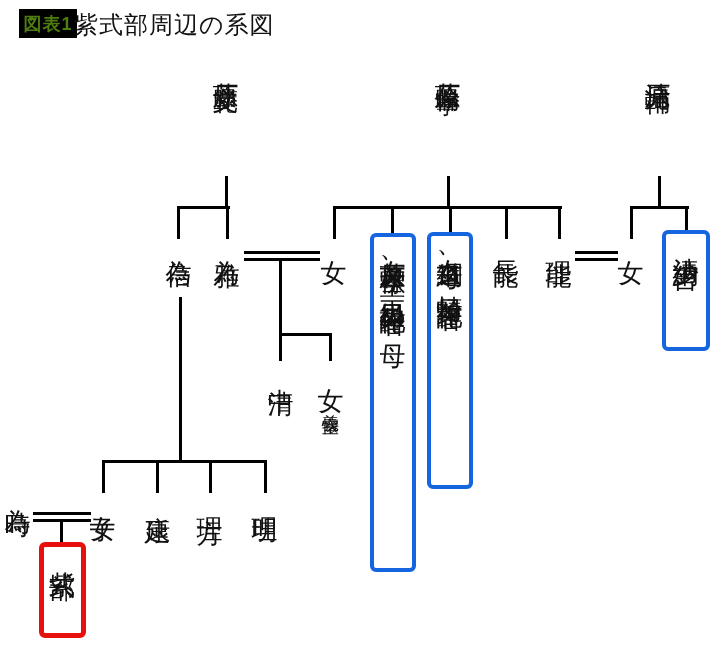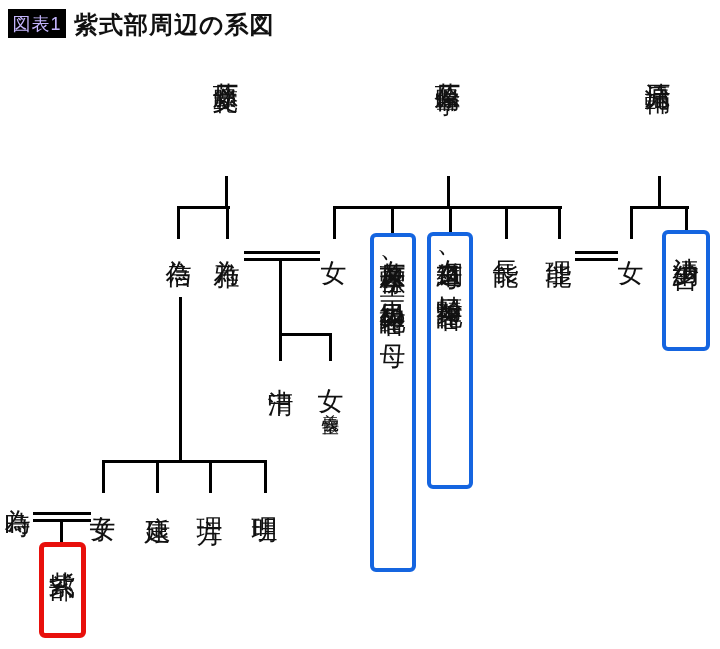--- a/index.html
+++ b/index.html
@@ -9,26 +9,26 @@
     --ink:#111111;
   }
   html,body{margin:0;padding:0;background:#ffffff;}
   .stage{
     position:relative;width:720px;height:649px;background:#ffffff;
     font-family:"Liberation Sans",sans-serif;color:var(--ink);
     overflow:hidden;
   }
   
   .badge{
-    position:absolute;left:8px;top:9px;width:58px;height:29px;
-    background:#000;color:#c4b5fd;font-size:18px;font-weight:normal;
+    position:absolute;left:19px;top:9px;width:58px;height:29px;
+    background:#000;color:#4d7c0f;font-size:18px;font-weight:bold;
     display:flex;align-items:center;justify-content:center;letter-spacing:1px;
   }
   .fig-title{
-    position:absolute;left:74px;top:9px;font-size:24px;font-weight:bold;
+    position:absolute;left:74px;top:9px;font-size:24px;font-weight:normal;
     letter-spacing:1px;white-space:nowrap;
   }
   
   .hl,.vl{position:absolute;background:var(--line);}
   .hl{height:3px;}
   .vl{width:3px;}
   
   .vt{
     position:absolute;writing-mode:vertical-rl;text-orientation:upright;
     font-size:26px;line-height:1;letter-spacing:2px;white-space:nowrap;

